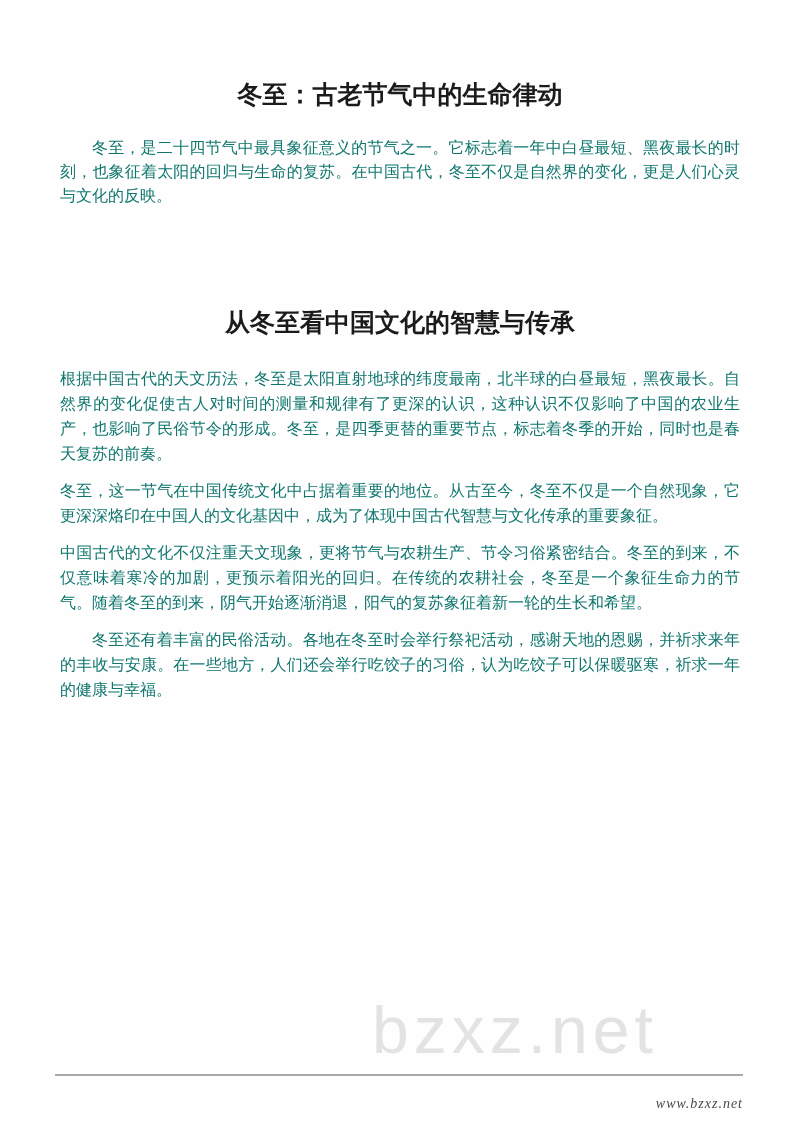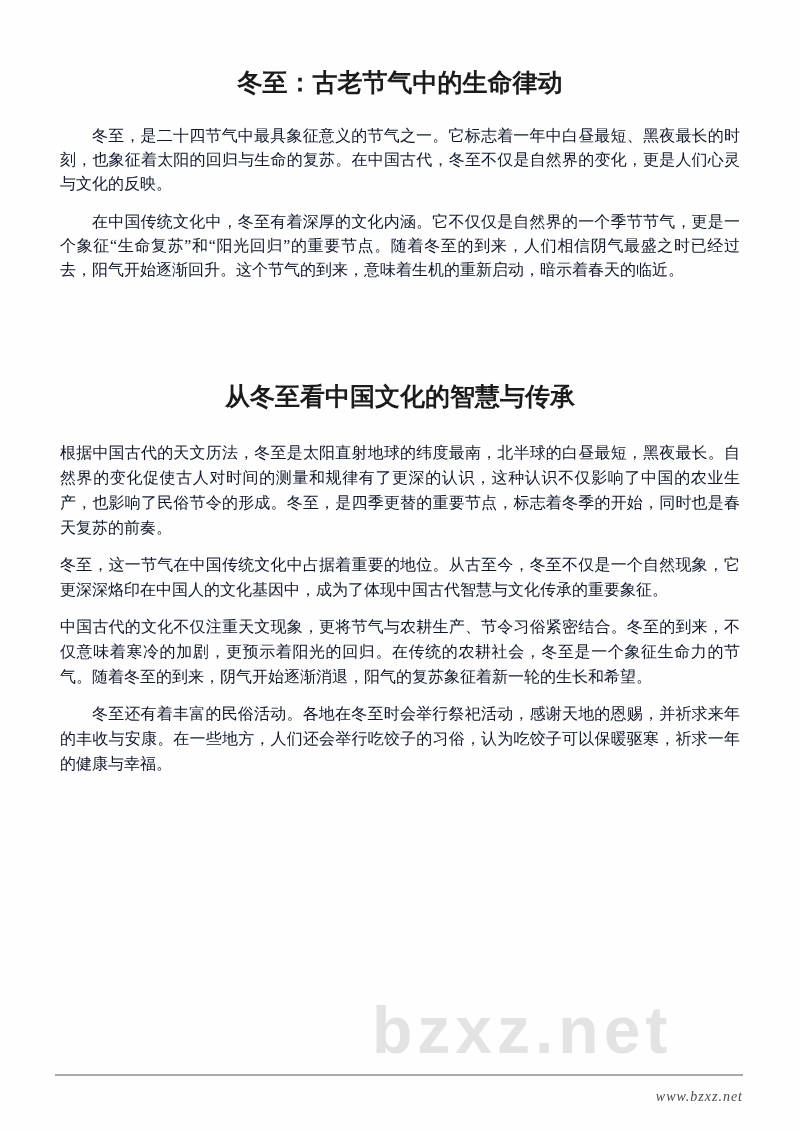--- a/index.html
+++ b/index.html
@@ -16,61 +16,61 @@
     overflow: hidden;
     font-family: "Liberation Serif", serif;
   }
   
   .watermark {
     position: absolute;
     left: 372px;
     top: 992px;
     z-index: 0;
     font-family: "Liberation Sans", sans-serif;
-    font-weight: 700;
+    font-weight: 400;
     font-size: 66px;
     letter-spacing: 5px;
     color: #e3e3e3;
     user-select: none;
     white-space: nowrap;
   }
   .content {
     position: relative;
     z-index: 1;
-    padding: 4px 60px;
+    padding: 16px 60px;
   }
   .article .title {
     font-family: "Liberation Sans", sans-serif;
     font-weight: 700;
     font-size: 25px;
     line-height: 32px;
     color: #1b1b1b;
     text-align: center;
     margin: 0;
   }
   .article-1 .title { padding-top: 62px; margin-bottom: 26px; }
   .article-2 .title { padding-top: 84px; margin-bottom: 28px; }
   .paragraphs p {
     font-size: 16px;
-    color: #0f172a;
+    color: #0f766e;
     text-align: justify;
     margin: 0 0 14px 0;
   }
   .article-1 .paragraphs p { line-height: 24px; margin-bottom: 14px; }
   .article-2 .paragraphs p { line-height: 25px; margin-bottom: 12px; }
   .paragraphs p.indent { text-indent: 2em; }
   .footer {
     position: absolute;
     left: 55px;
     right: 57px;
     top: 1074px;
     z-index: 1;
     border-top: 2px solid #a8a8a8;
     text-align: right;
-    padding-top: 11px;
+    padding-top: 18px;
   }
   .footer-url {
     font-family: "Liberation Serif", serif;
     font-style: italic;
     font-size: 14px;
     letter-spacing: 1px;
     word-spacing: 2px;
     color: #4a4a4a;
   }
 </style>
@@ -80,21 +80,20 @@
 <div class="page">
 
   <div class="watermark">bzxz.net</div>
 
   <main class="content">
 
     <section class="article article-1">
       <h1 class="title">冬至：古老节气中的生命律动</h1>
       <div class="paragraphs">
           <p class="indent">冬至，是二十四节气中最具象征意义的节气之一。它标志着一年中白昼最短、黑夜最长的时刻，也象征着太阳的回归与生命的复苏。在中国古代，冬至不仅是自然界的变化，更是人们心灵与文化的反映。</p>
-          <p class="indent">在中国传统文化中，冬至有着深厚的文化内涵。它不仅仅是自然界的一个季节节气，更是一个象征“生命复苏”和“阳光回归”的重要节点。随着冬至的到来，人们相信阴气最盛之时已经过去，阳气开始逐渐回升。这个节气的到来，意味着生机的重新启动，暗示着春天的临近。</p>
         </div>
     </section>
 
     <section class="article article-2">
       <h1 class="title">从冬至看中国文化的智慧与传承</h1>
       <div class="paragraphs">
           <p class="">根据中国古代的天文历法，冬至是太阳直射地球的纬度最南，北半球的白昼最短，黑夜最长。自然界的变化促使古人对时间的测量和规律有了更深的认识，这种认识不仅影响了中国的农业生产，也影响了民俗节令的形成。冬至，是四季更替的重要节点，标志着冬季的开始，同时也是春天复苏的前奏。</p>
           <p class="">冬至，这一节气在中国传统文化中占据着重要的地位。从古至今，冬至不仅是一个自然现象，它更深深烙印在中国人的文化基因中，成为了体现中国古代智慧与文化传承的重要象征。</p>
           <p class="">中国古代的文化不仅注重天文现象，更将节气与农耕生产、节令习俗紧密结合。冬至的到来，不仅意味着寒冷的加剧，更预示着阳光的回归。在传统的农耕社会，冬至是一个象征生命力的节气。随着冬至的到来，阴气开始逐渐消退，阳气的复苏象征着新一轮的生长和希望。</p>
           <p class="indent">冬至还有着丰富的民俗活动。各地在冬至时会举行祭祀活动，感谢天地的恩赐，并祈求来年的丰收与安康。在一些地方，人们还会举行吃饺子的习俗，认为吃饺子可以保暖驱寒，祈求一年的健康与幸福。</p>

